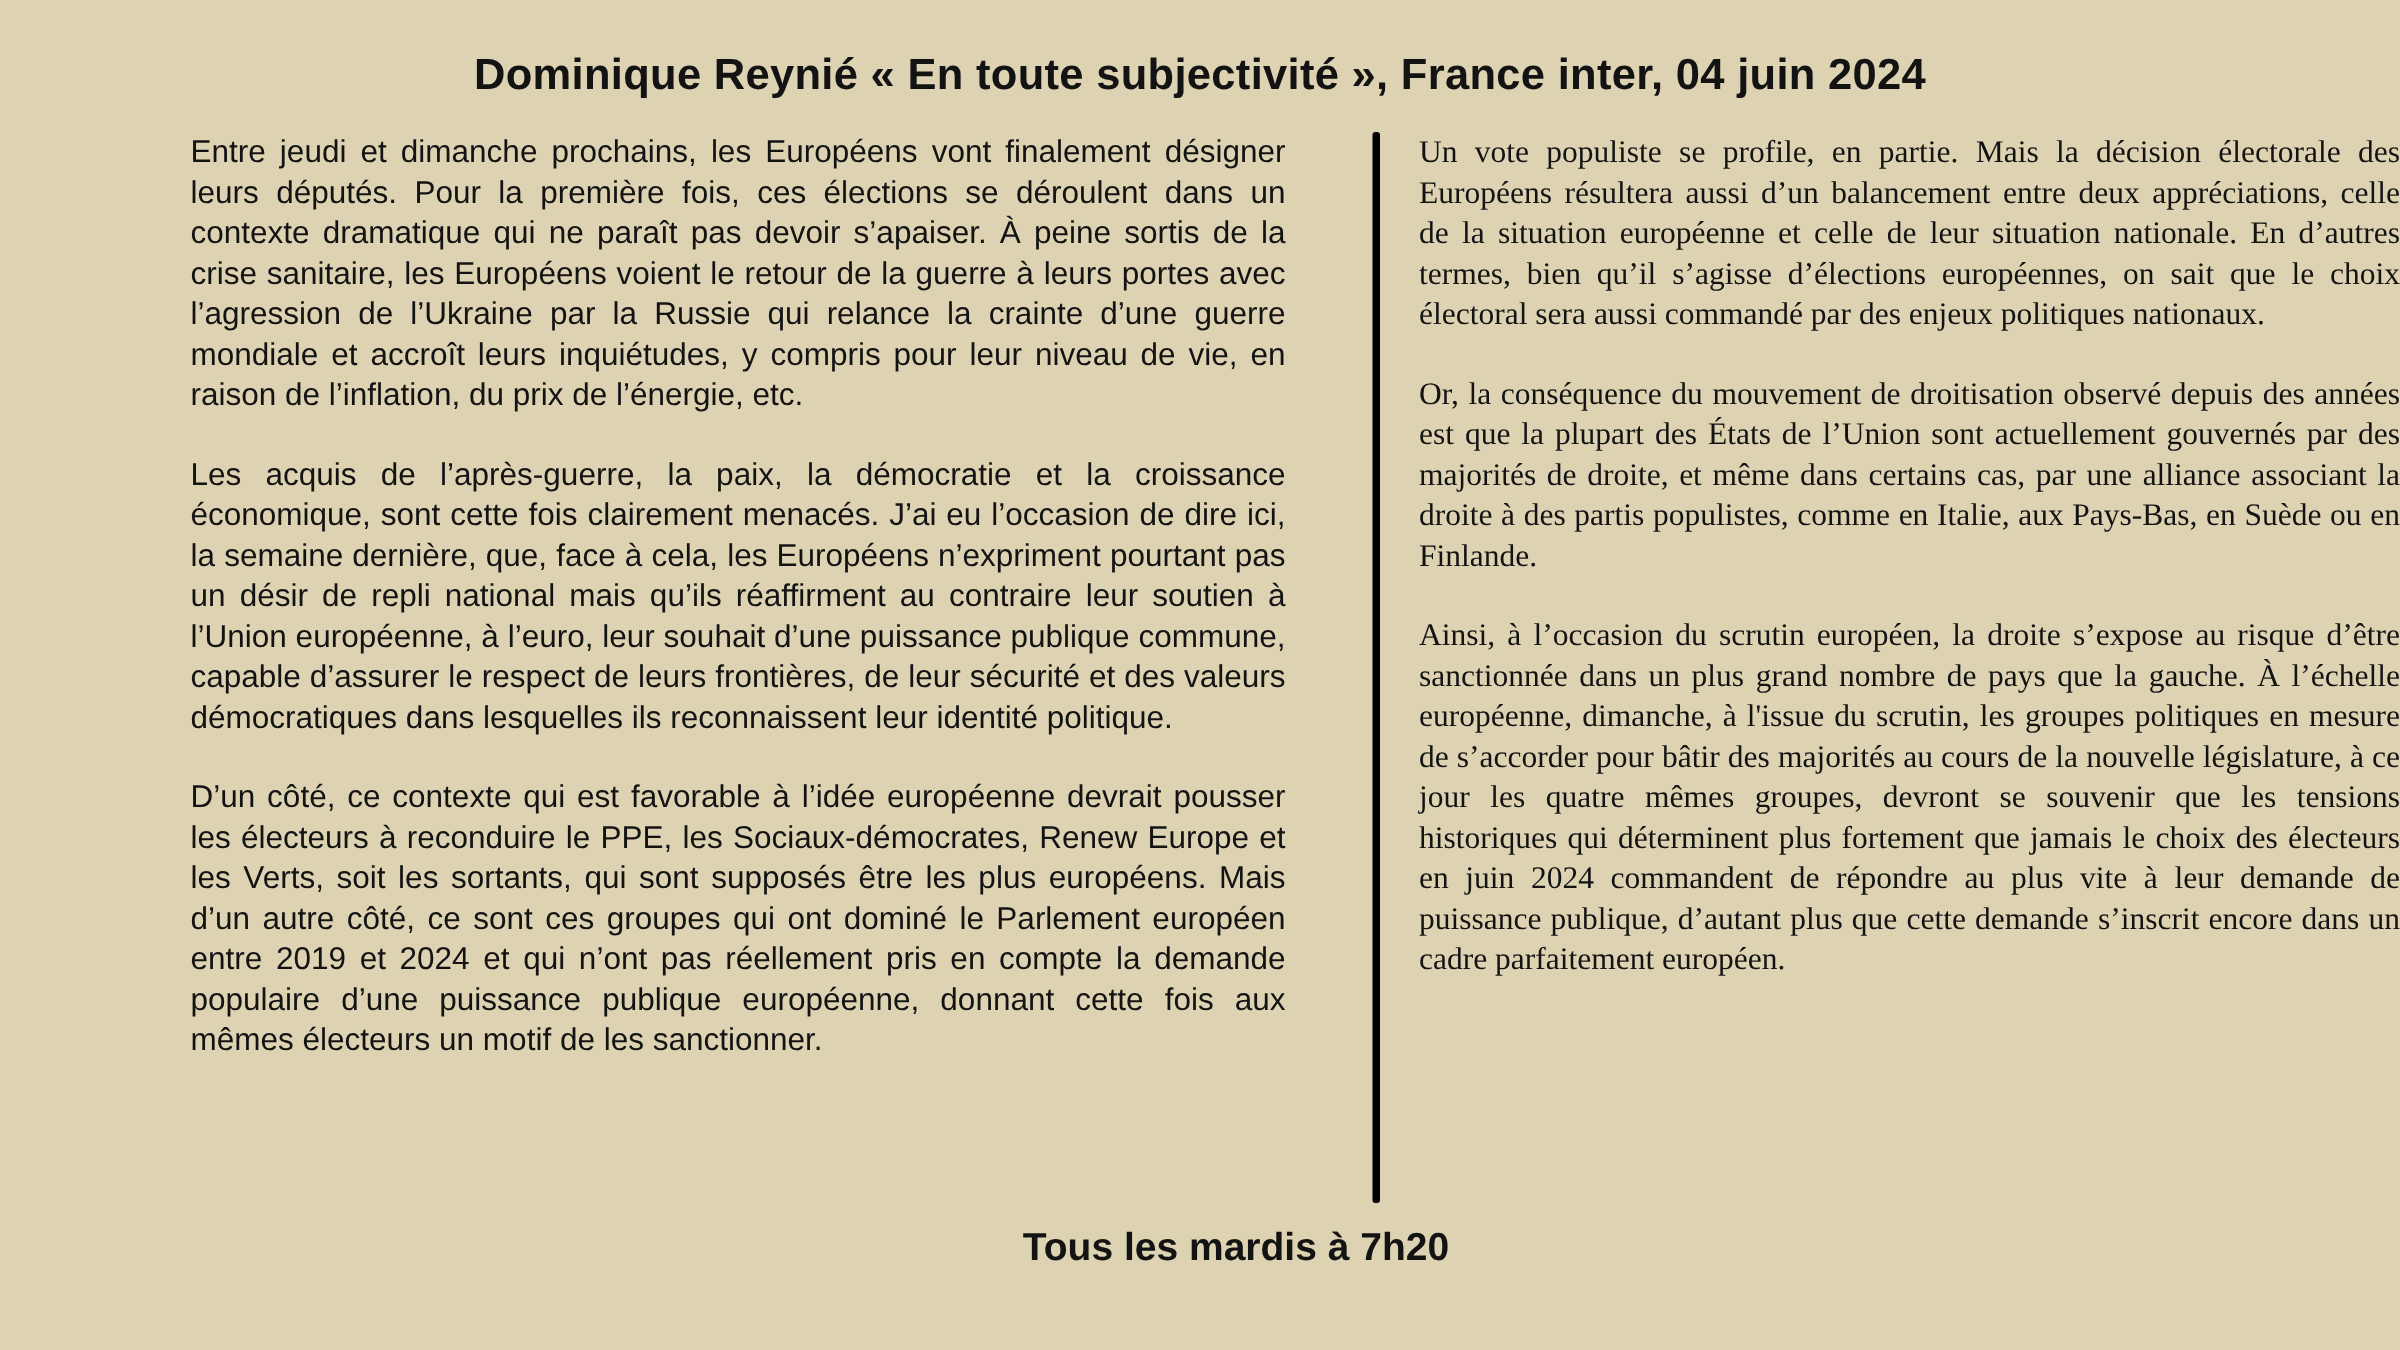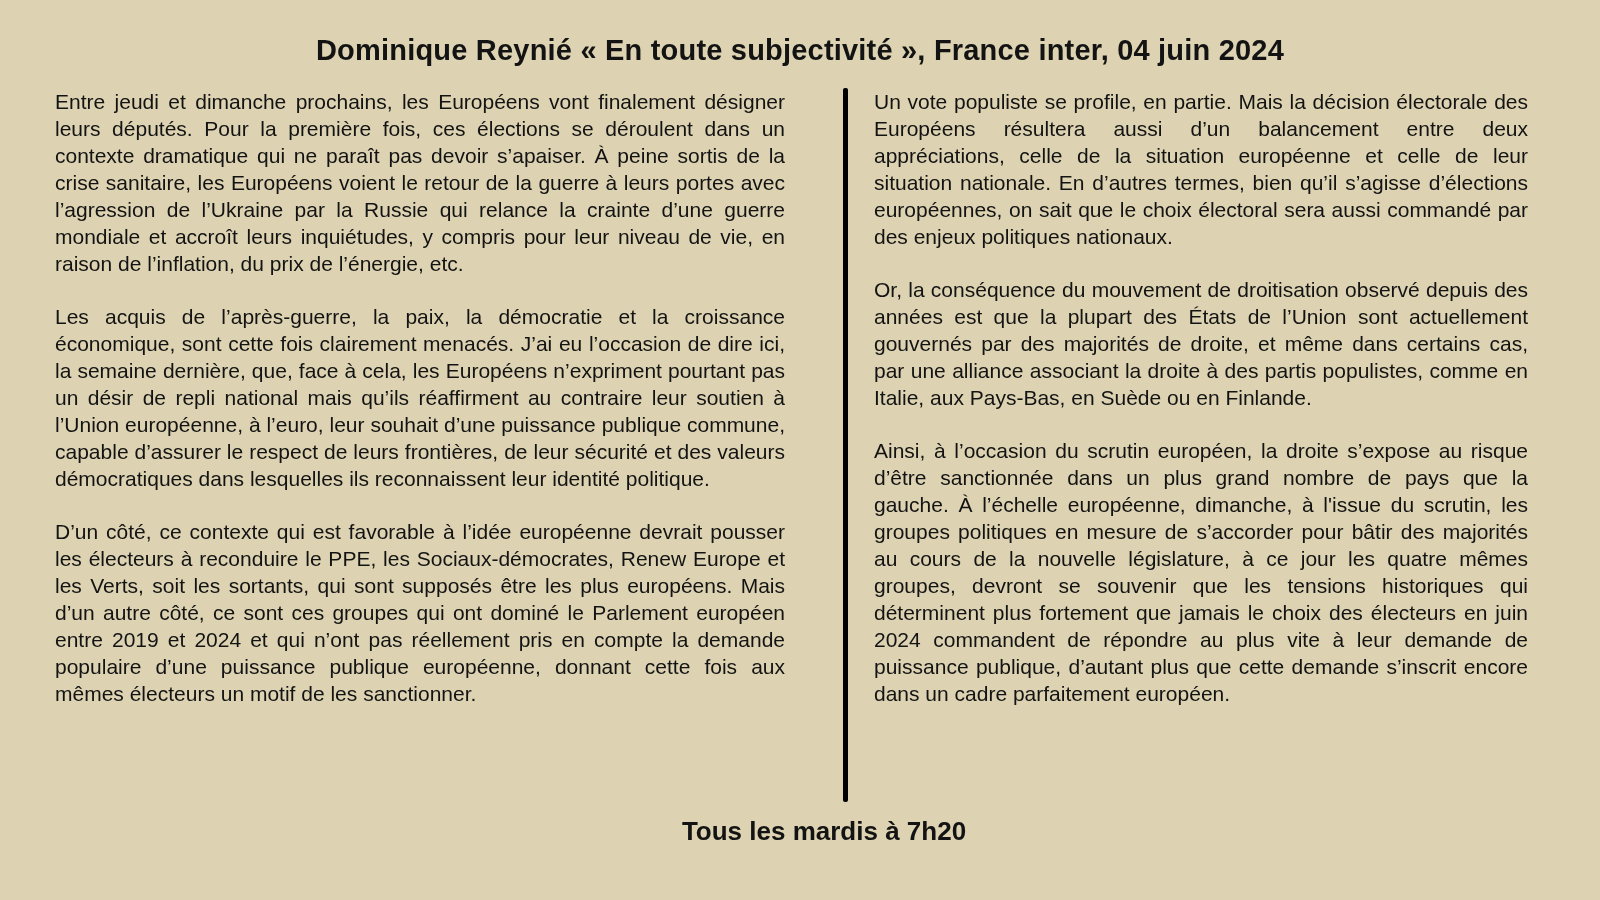--- a/index.html
+++ b/index.html
@@ -27,36 +27,38 @@
     font-weight: bold;
     letter-spacing: 0.2px;
   }
   .columns {
     display: flex;
     align-items: stretch;
     margin-top: 22px;
     padding-left: 55px;
     box-sizing: border-box;
     min-height: 714px;
+    justify-content: flex-end;
   }
   .col-left {
     width: 730px;
     flex: 0 0 730px;
   }
   .divider {
     width: 5px;
     flex: 0 0 5px;
     height: 714px;
     margin-left: 58px;
     margin-right: 26px;
     border-radius: 2px;
   }
   .col-right {
     width: 654px;
     flex: 0 0 654px;
+    font-family: Liberation Serif, serif;
   }
   .para {
     margin: 0 0 26px 0;
     font-size: 21px;
     line-height: 27px;
     text-align: justify;
   }
   .para:last-child {
     margin-bottom: 0;
   }

